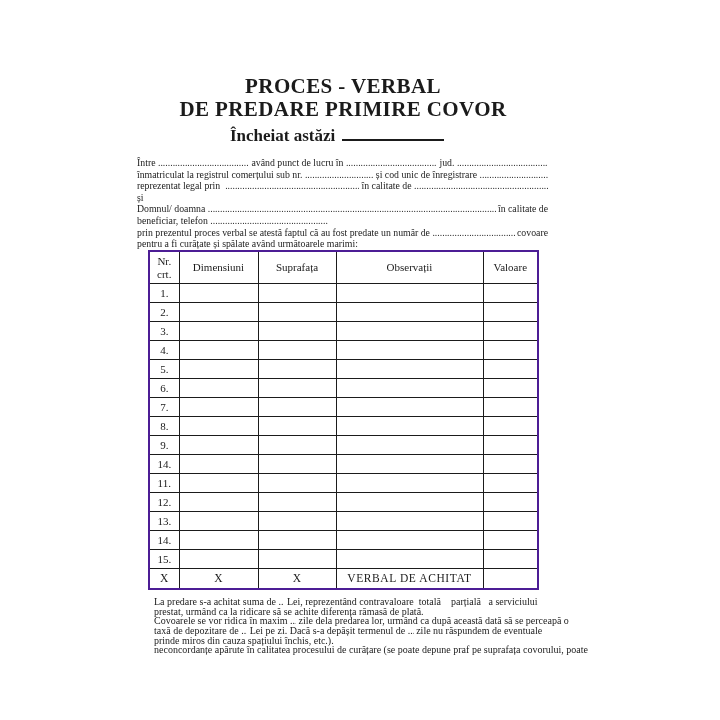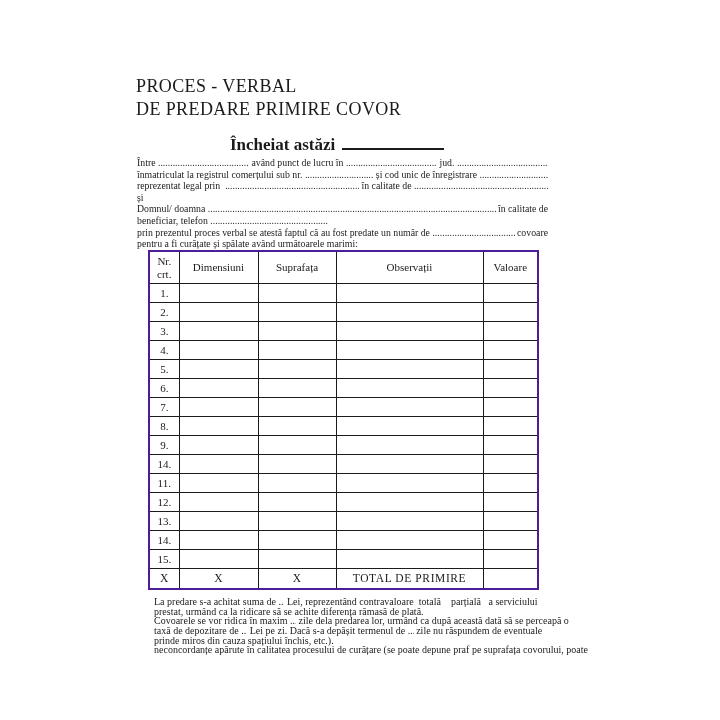--- a/index.html
+++ b/index.html
@@ -10,26 +10,26 @@
   }
   body {
     position: relative;
     font-family: "Liberation Serif", "DejaVu Serif", serif;
     color: #1b1b1b;
   }
   .doc { position: absolute; left: 136px; top: 0; width: 414px; height: 720px; }
 
   .title {
     position: absolute; top: 75px; left: 0; width: 100%;
-    font-weight: normal;
-    font-size: 18px; line-height: 23px; letter-spacing: 0.4px;
+    text-align: center; font-weight: bold;
+    font-size: 21px; line-height: 23px; letter-spacing: 0.4px;
   }
 
   .subtitle {
-    position: absolute; top: 135px; left: 94px;
+    position: absolute; top: 126px; left: 94px;
     font-weight: bold; font-size: 17px; white-space: nowrap;
   }
   .blankline {
     display: inline-block; width: 102px; height: 13px;
     border-bottom: 2px solid #1b1b1b; margin-left: 7px;
   }
 
   .intro {
     position: absolute; top: 157px; left: 1px; width: 411px;
     font-size: 9.8px; line-height: 11.6px;
@@ -239,21 +239,21 @@
           <td class="c0">15.</td>
           <td class="c1"></td>
           <td class="c2"></td>
           <td class="c3"></td>
           <td class="c4"></td>
         </tr>
         <tr class="total-row">
           <td class="c0">X</td>
           <td class="c1">X</td>
           <td class="c2">X</td>
-          <td class="c3">TOTAL DE PRIMIRE</td>
+          <td class="c3">VERBAL DE ACHITAT</td>
           <td class="c4"></td>
         </tr>
       </tbody>
   </table>
 
   <div class="footer">
       <div class="tline">
         <span class="seg">La predare s-a achitat suma de </span>
         <span class="dotfill">................................................................................................................................................................................................................................................</span>
         <span class="seg"> Lei, reprezentând contravaloare  totală    parțială   a serviciului</span>

